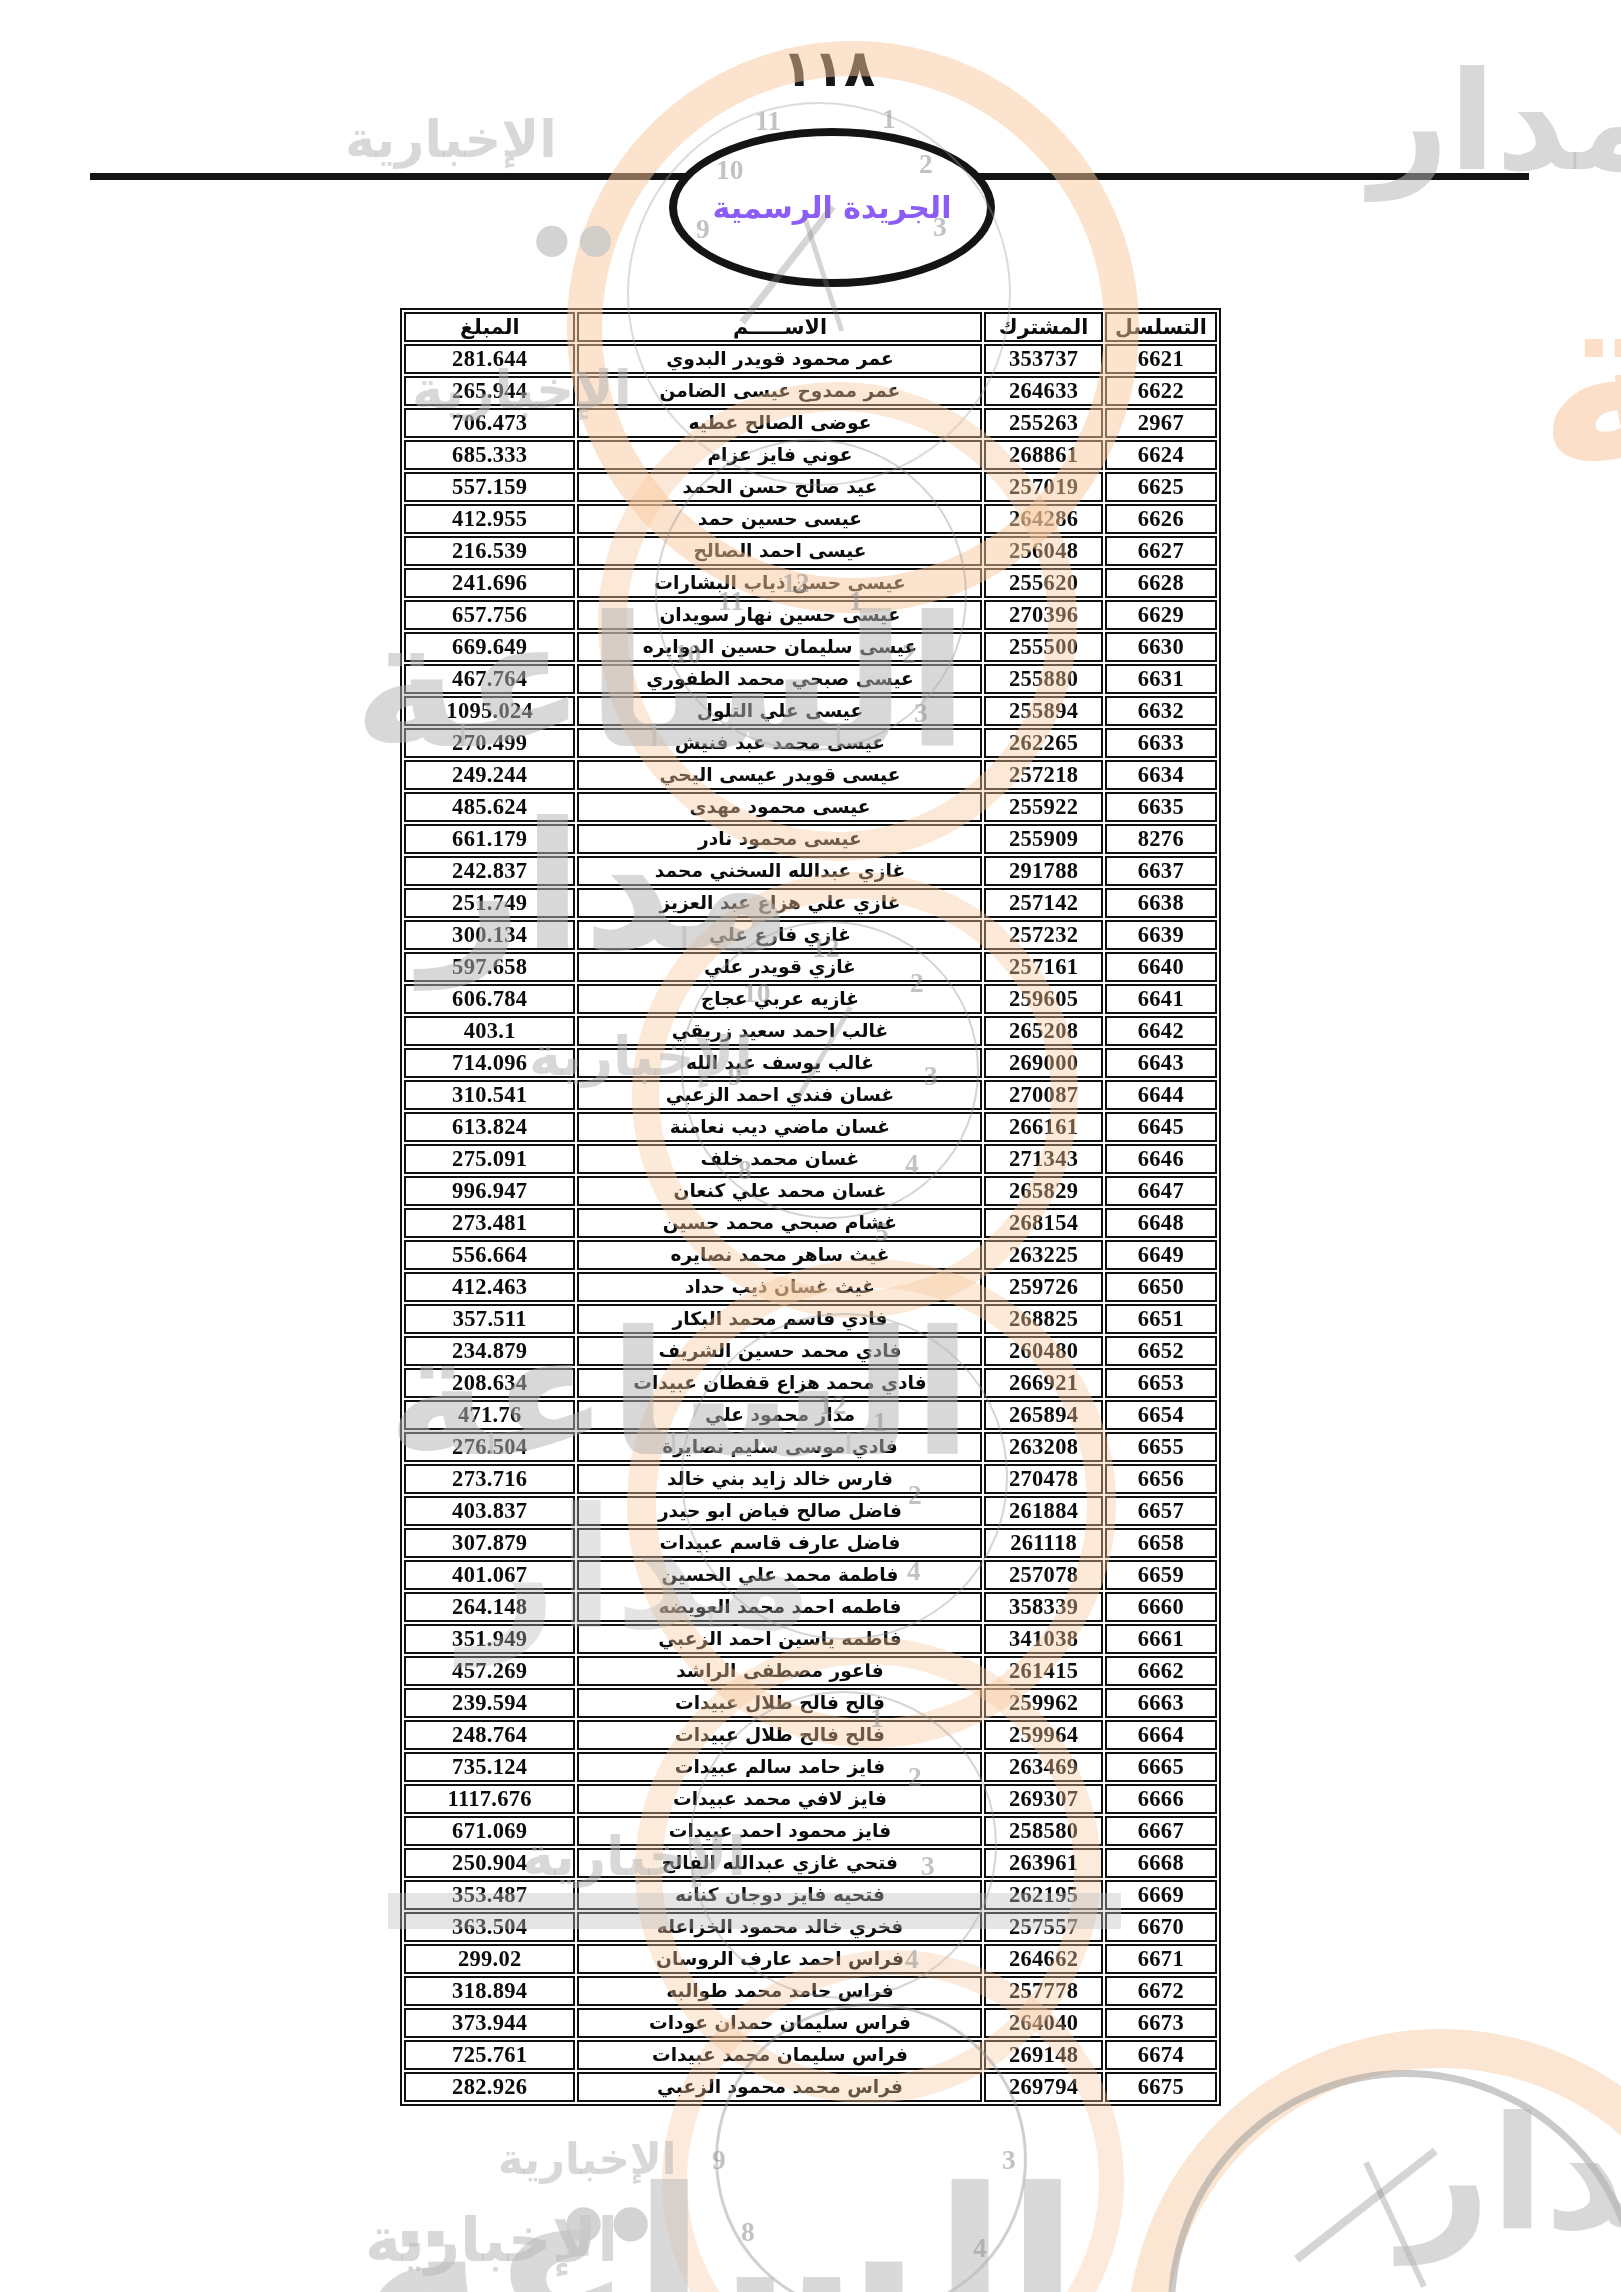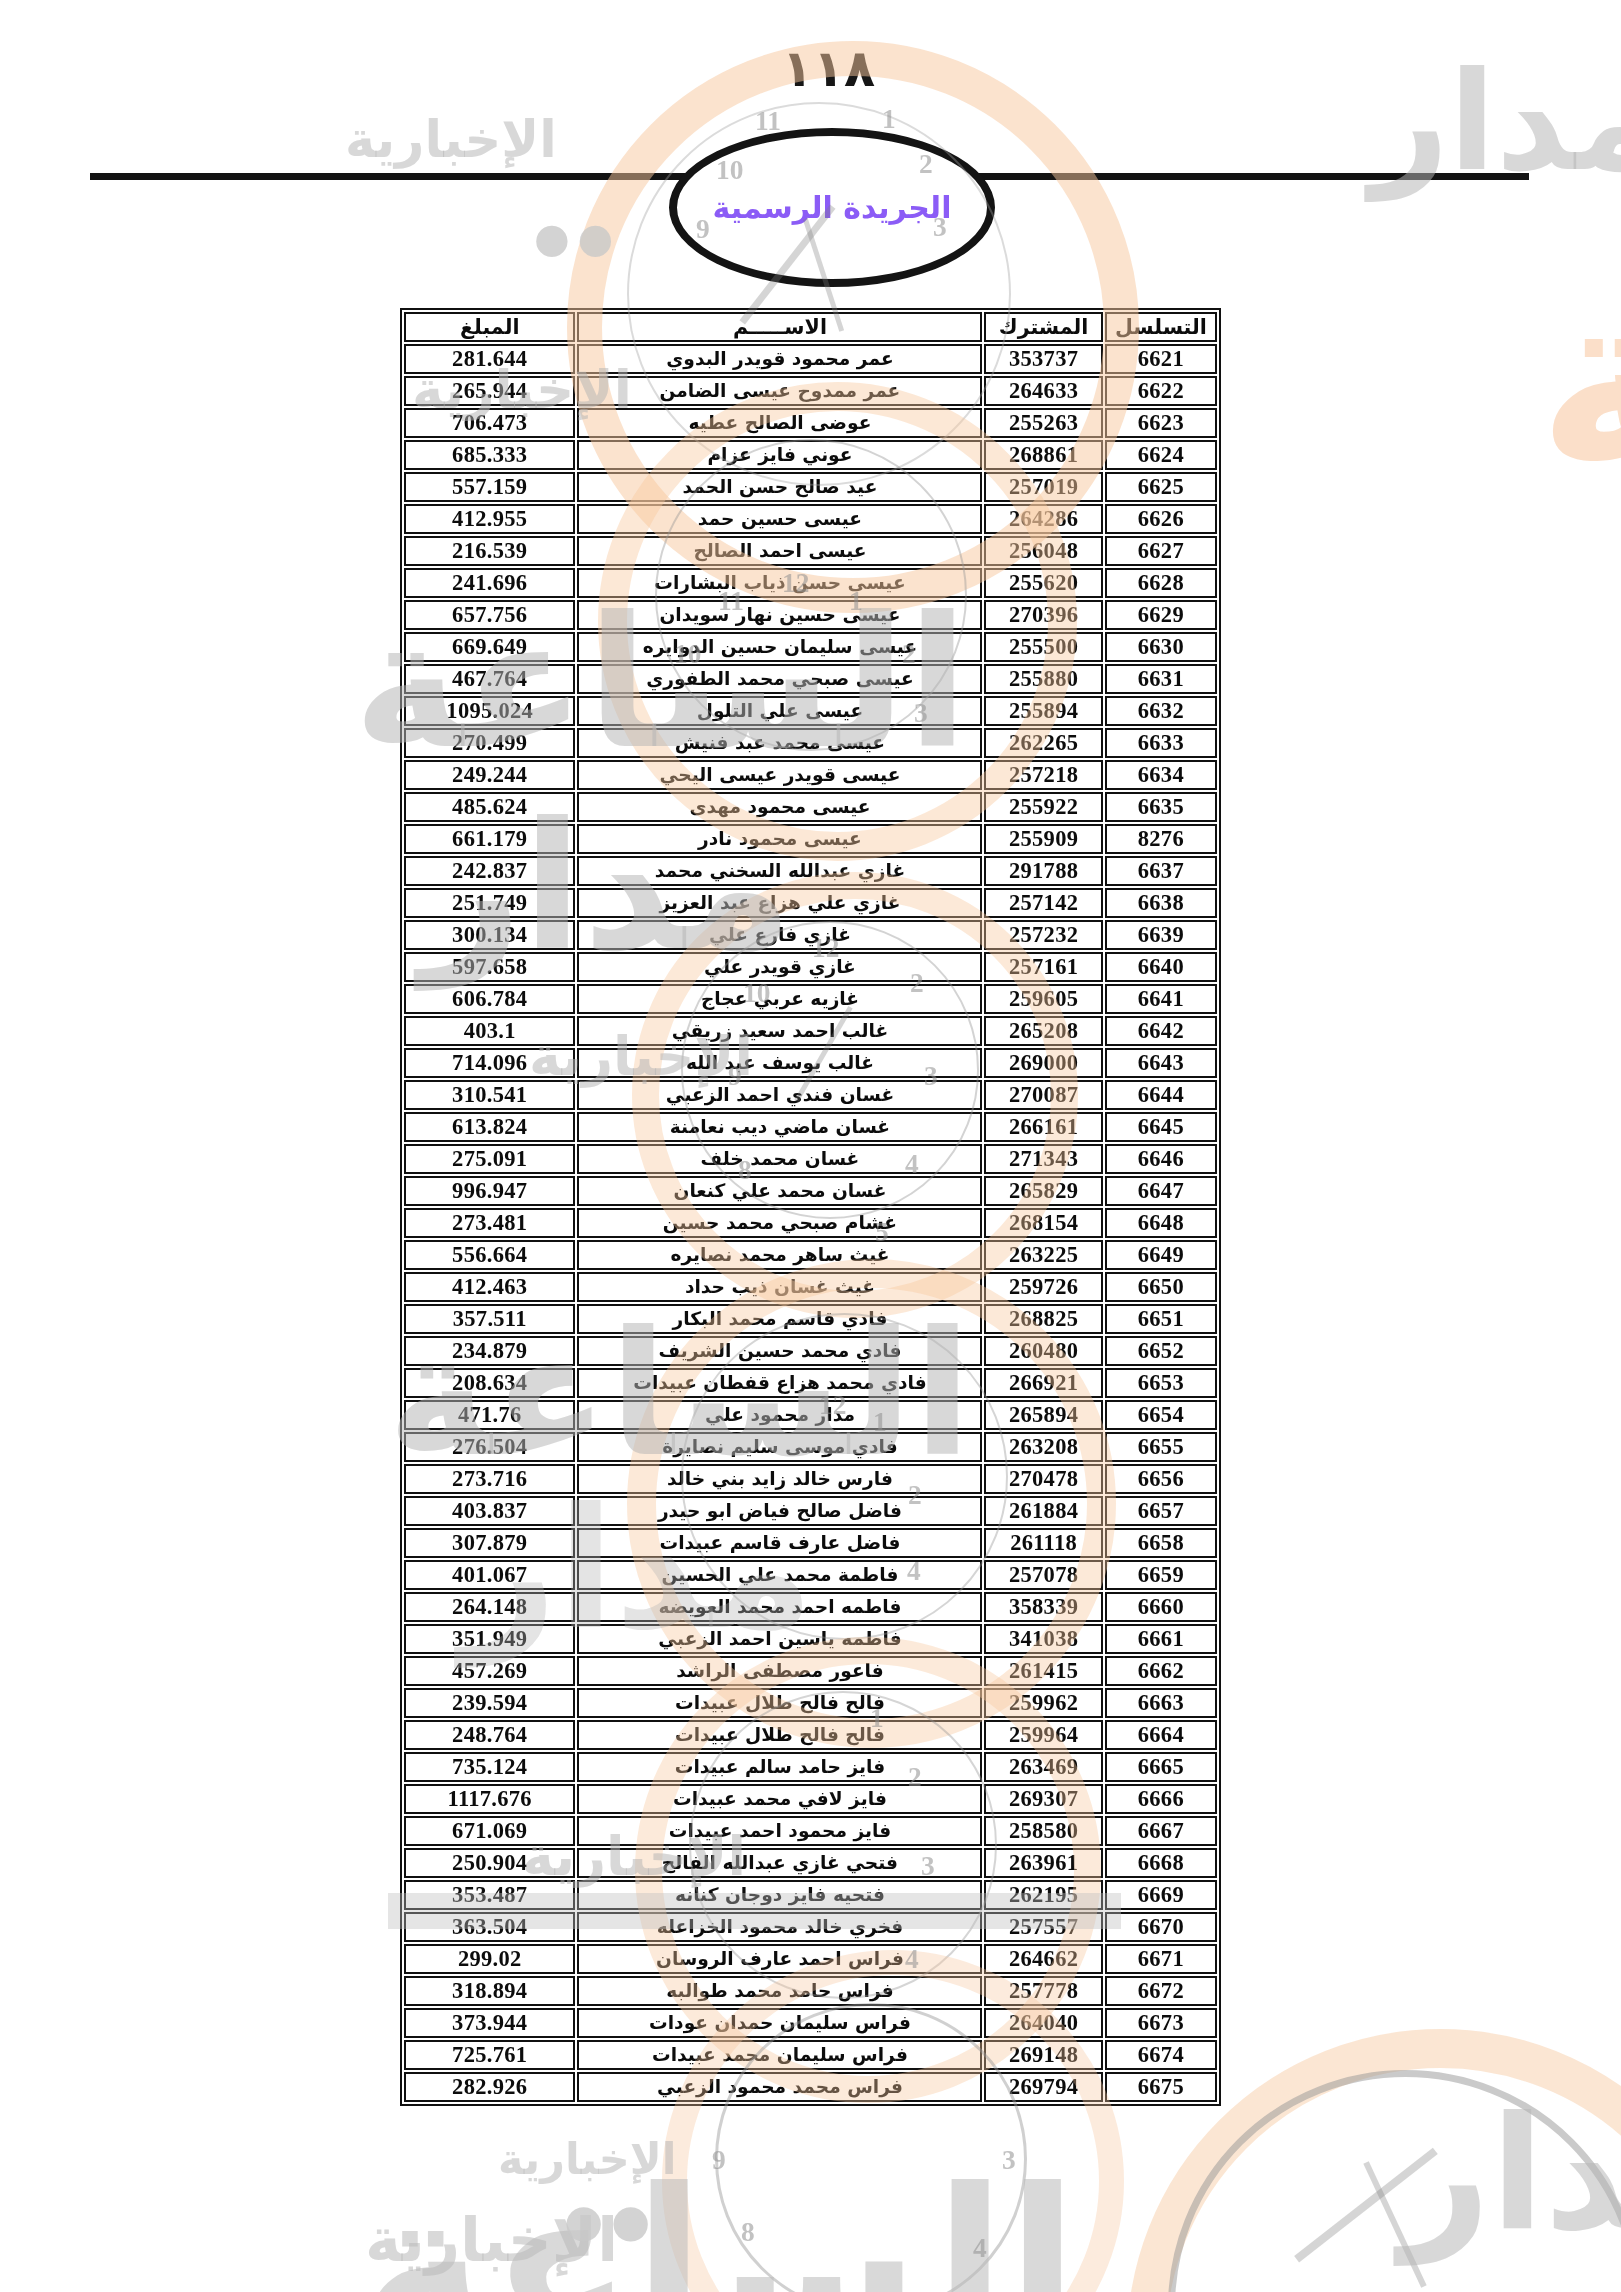--- a/index.html
+++ b/index.html
@@ -152,21 +152,21 @@
           <td class="name">عمر محمود قويدر البدوي</td>
           <td class="amount">281.644</td>
         </tr>
         <tr>
           <td class="serial">6622</td>
           <td class="subscriber">264633</td>
           <td class="name">عمر ممدوح عيسى الضامن</td>
           <td class="amount">265.944</td>
         </tr>
         <tr>
-          <td class="serial">6623</td>
+          <td class="serial">2967</td>
           <td class="subscriber">255263</td>
           <td class="name">عوضى الصالح عطيه</td>
           <td class="amount">706.473</td>
         </tr>
         <tr>
           <td class="serial">6624</td>
           <td class="subscriber">268861</td>
           <td class="name">عوني فايز عزام</td>
           <td class="amount">685.333</td>
         </tr>

